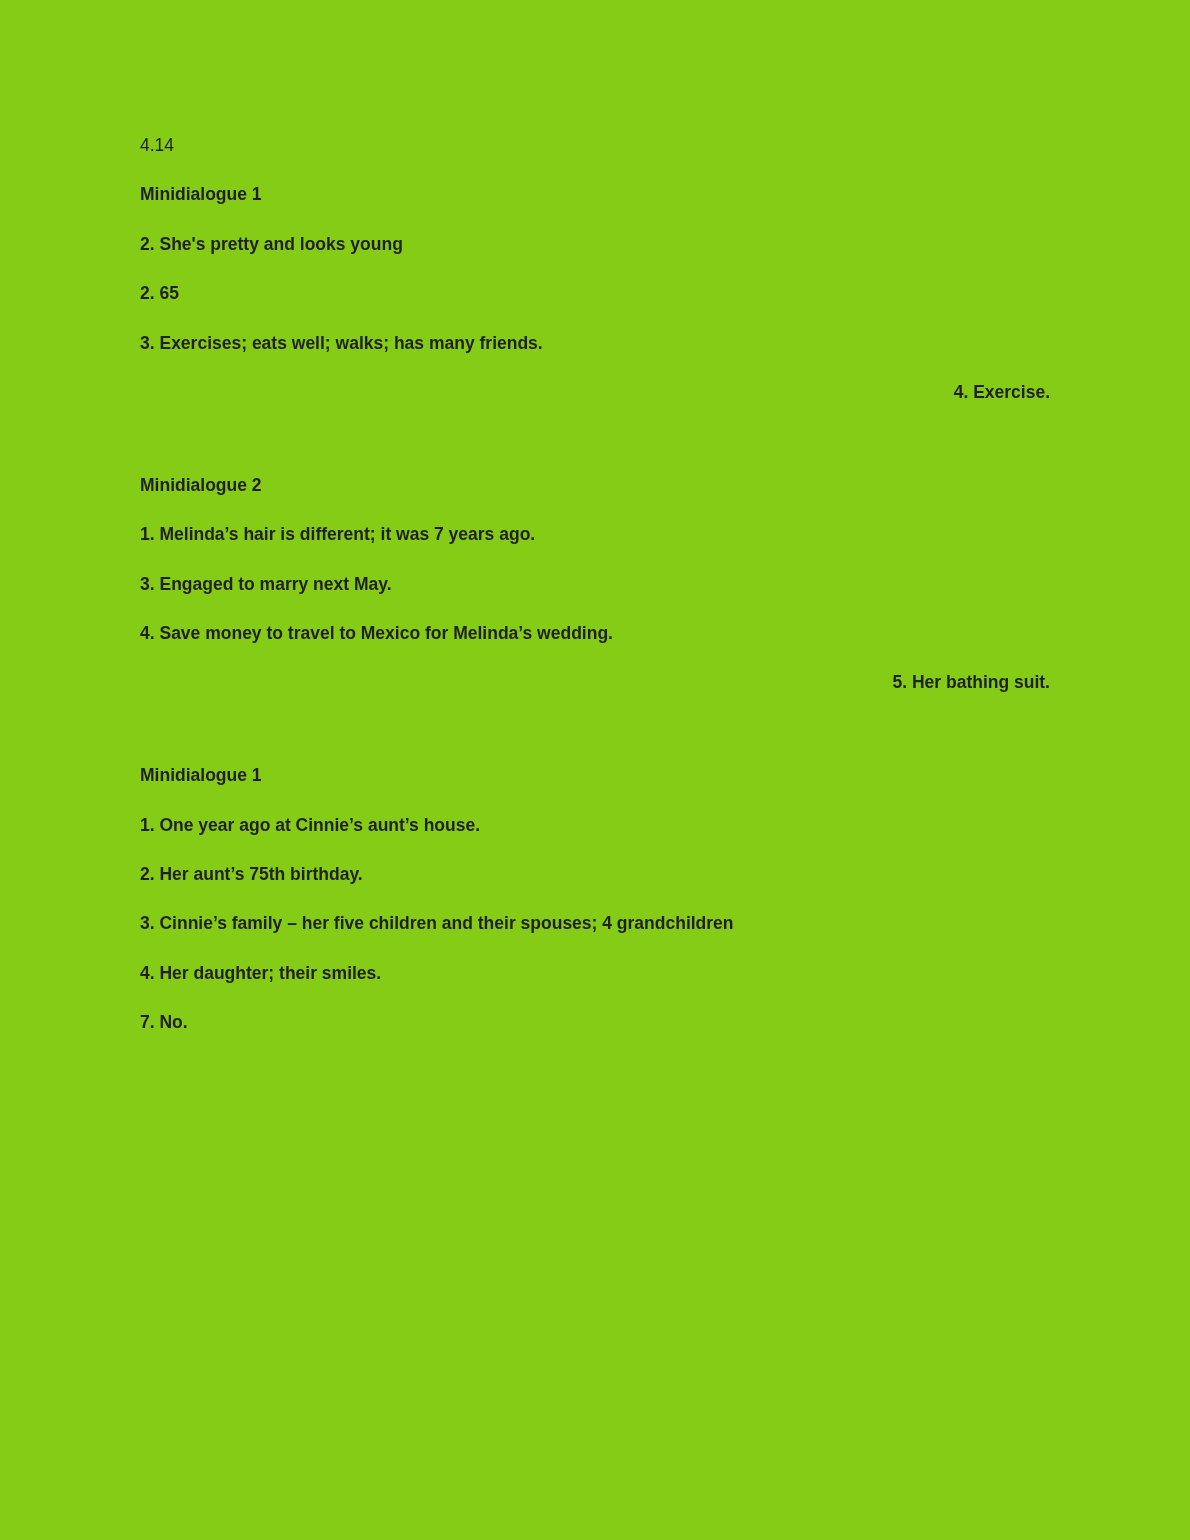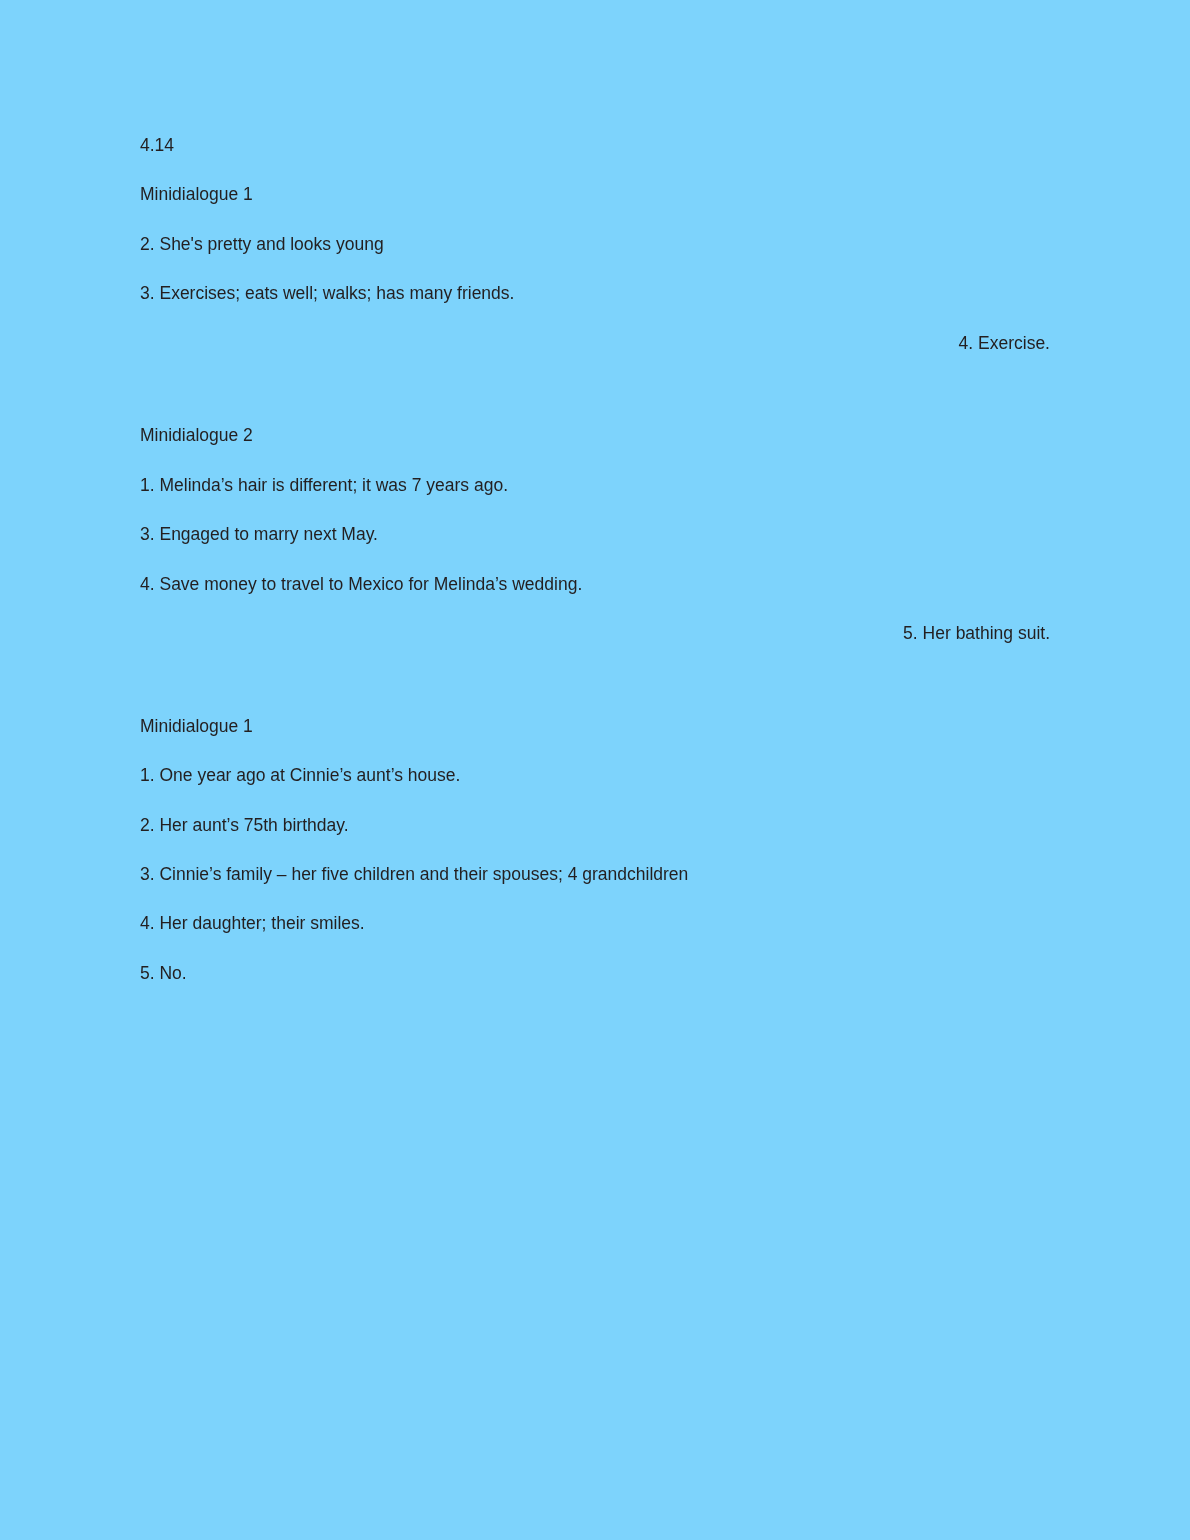--- a/index.html
+++ b/index.html
@@ -11,21 +11,21 @@
     width: 1190px;
     height: 1540px;
     font-family: "Liberation Sans", sans-serif;
     color: #231f20;
     -webkit-font-smoothing: antialiased;
   }
   .page {
     position: relative;
     width: 1190px;
     height: 1540px;
-    background: #7dd3fc;
+    background: #84cc16;
     box-sizing: border-box;
     padding: 135px 140px 0 140px;
   }
   .doc-body {
     font-size: 17.5px;
     line-height: 1.0;
   }
   .para {
     margin: 0 0 27.5px 0;
     font-size: 17.5px;
@@ -39,48 +39,50 @@
   }
   .section-heading {
     margin: 0 0 27.5px 0;
     font-size: 17.5px;
     line-height: 1.25;
     color: #231f20;
   }
   .block {
     margin: 0;
     padding: 0;
+    font-weight: bold;
   }
 </style>
 </head>
 <body>
 
 <div class="page">
   <div class="doc-body">
 
     <p class="para">4.14</p>
 
     <div class="block">
       <p class="section-heading">Minidialogue 1</p>
       <p class="para">2. She's pretty and looks young</p>
+      <p class="para">2. 65</p>
       <p class="para">3. Exercises; eats well; walks; has many friends.</p>
       <p class="para spacer-after">4. Exercise.</p>
     </div>
 
     <div class="block">
       <p class="section-heading">Minidialogue 2</p>
       <p class="para">1. Melinda’s hair is different; it was 7 years ago.</p>
       <p class="para">3. Engaged to marry next May.</p>
       <p class="para">4. Save money to travel to Mexico for Melinda’s wedding.</p>
       <p class="para spacer-after">5. Her bathing suit.</p>
     </div>
 
     <div class="block">
       <p class="section-heading">Minidialogue 1</p>
       <p class="para">1. One year ago at Cinnie’s aunt’s house.</p>
       <p class="para">2. Her aunt’s 75th birthday.</p>
       <p class="para">3. Cinnie’s family – her five children and their spouses; 4 grandchildren</p>
       <p class="para">4. Her daughter; their smiles.</p>
-      <p class="para">5. No.</p>
+      <p class="para">7. No.</p>
     </div>
 
   </div>
 </div>
 
 </body></html>

